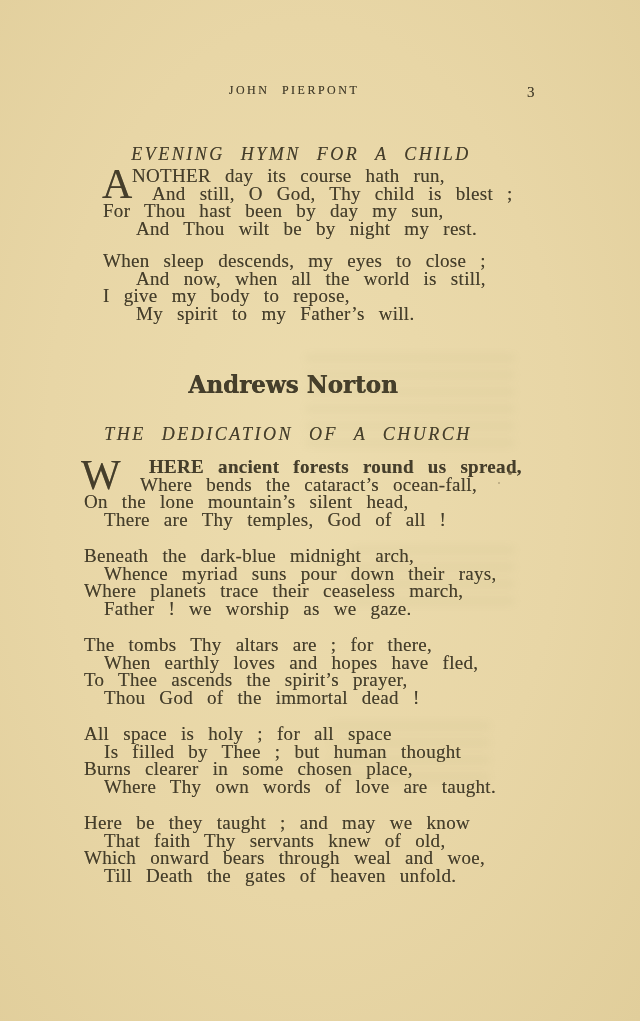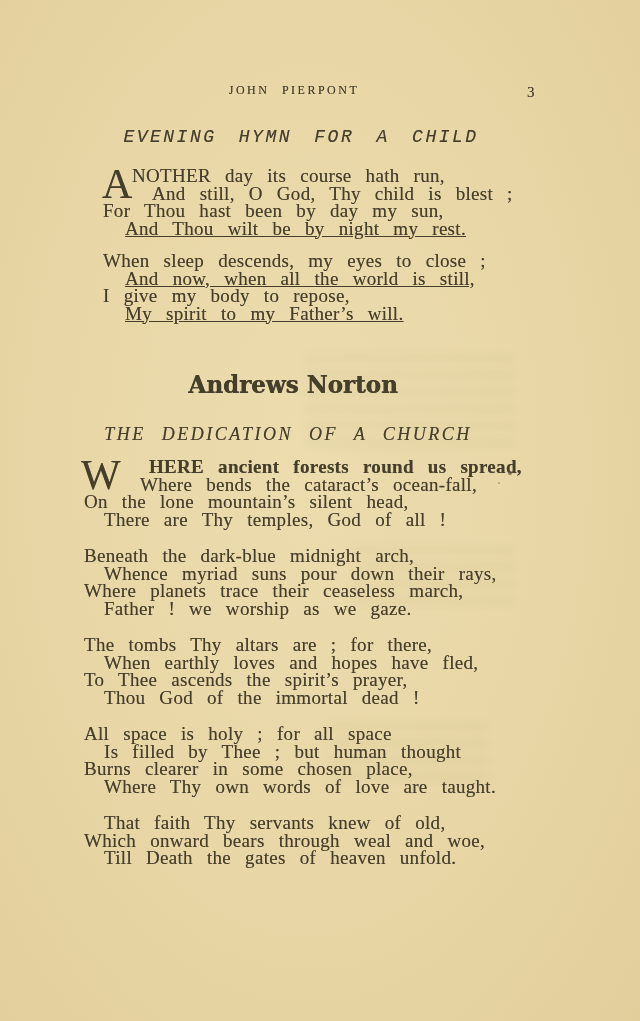--- a/index.html
+++ b/index.html
@@ -16,21 +16,21 @@
   .running-head {
     position:absolute; top:83px; left:74px; width:440px;
     text-align:center; font-size:12px; letter-spacing:2.5px; word-spacing:7px;
   }
   .page-num { position:absolute; top:84px; left:527px; font-size:15px; }
 
   .poem-title {
     position:absolute; font-style:italic; font-size:18px;
     letter-spacing:2.5px; word-spacing:9px; text-align:center; white-space:nowrap;
   }
-  .t1 { top:127px; left:84px; width:434px;font-family:Liberation Mono, monospace; }
+  .t1 { top:144px; left:84px; width:434px; }
   .t2 { top:424px; left:84px; width:408px; }
 
   .author-name {
     position:absolute; top:370px; left:84px; width:418px; text-align:center;
     font-family:"DejaVu Serif", serif; font-weight:bold;
     font-size:25px; line-height:30px;
     transform:scaleX(.92); transform-origin:50% 50%;
     text-shadow: 0.5px 0 0 currentColor;
   }
 
@@ -38,21 +38,21 @@
           letter-spacing:0.3px; word-spacing:9px; white-space:nowrap; }
   .p1 { top:167px; left:103px; }
   .p2 { top:458px; left:84px; }
   .p1 .stanza { margin:0 0 15px 0; }
   .p2 .stanza { margin:0 0 19px 0; }
   .s-cap { position:relative; }
   .cap { position:absolute; left:-1px; top:-4px; font-size:42px; line-height:42px;
          letter-spacing:0; }
   .p1 .cl1 { margin-left:29px; }
   .p1 .cl2 { margin-left:49px; }
-  .p1 .i   { margin-left:22px;text-decoration:underline; }
+  .p1 .i   { margin-left:33px; }
   .p2 .cap { left:-3px; }
   .p2 .cl1 { margin-left:65px;font-weight:bold; }
   .p2 .cl2 { margin-left:56px; }
   .p2 .i   { margin-left:20px;font-family:Liberation Serif, serif; }
 
   .signature {
     position:absolute; top:889px; left:84px; width:410px; text-align:center;
     font-size:15px; letter-spacing:1.5px; word-spacing:5px;
     text-shadow: 0.4px 0 0 currentColor;
   }
@@ -117,20 +117,21 @@
       <div class="ln">To Thee ascends the spirit’s prayer,</div>
       <div class="ln i">Thou God of the immortal dead !</div>
     </div>
     <div class="stanza">
       <div class="ln">All space is holy ; for all space</div>
       <div class="ln i">Is filled by Thee ; but human thought</div>
       <div class="ln">Burns clearer in some chosen place,</div>
       <div class="ln i">Where Thy own words of love are taught.</div>
     </div>
     <div class="stanza">
+      <div class="ln">Here be they taught ; and may we know</div>
       <div class="ln i">That faith Thy servants knew of old,</div>
       <div class="ln">Which onward bears through weal and woe,</div>
       <div class="ln i">Till Death the gates of heaven unfold.</div>
     </div>
   </div>
 
 
   <div class="ghost g1"></div>
   <div class="ghost g2"></div>
   <div class="ghost g3"></div>

